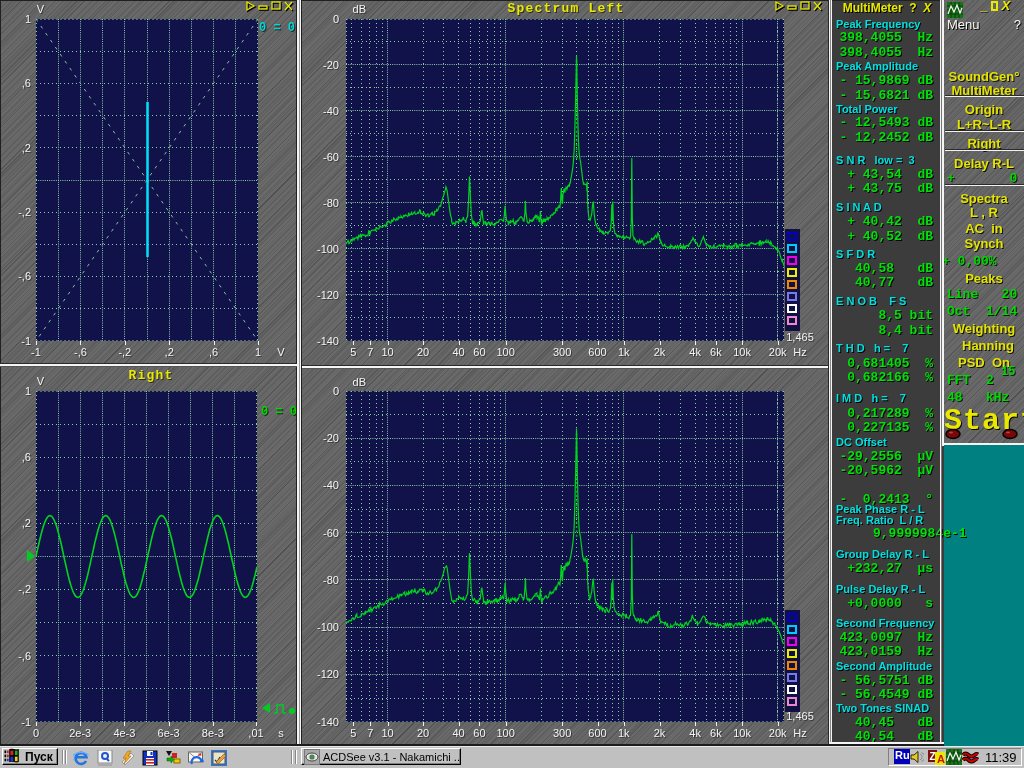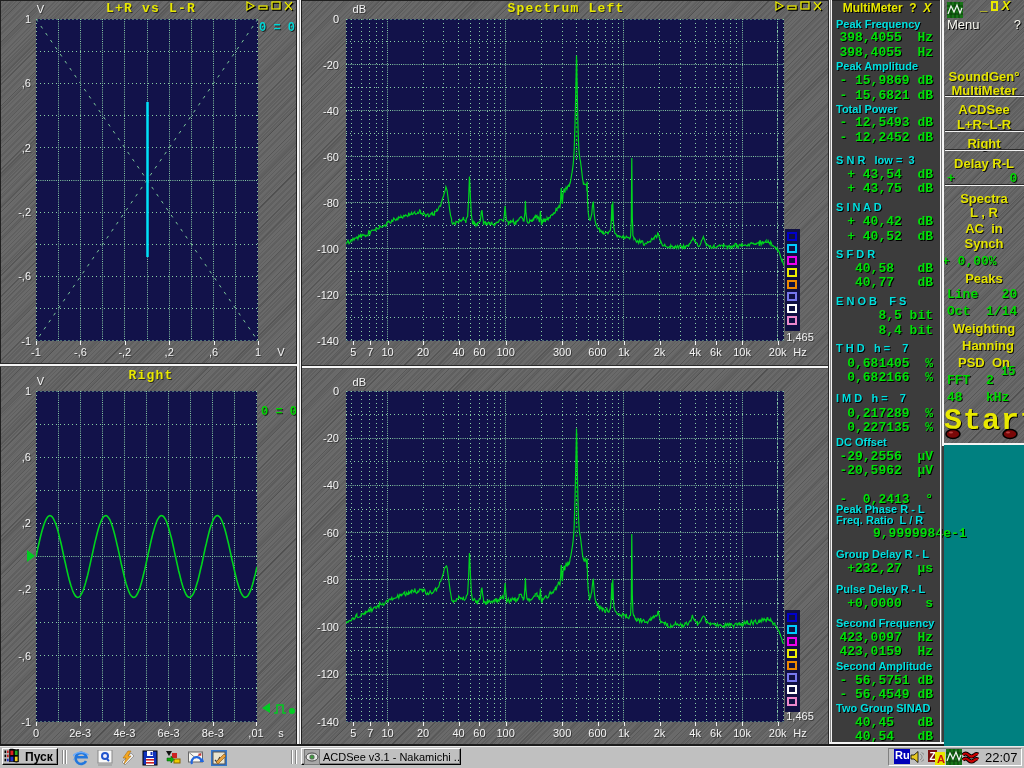--- a/index.html
+++ b/index.html
@@ -31,21 +31,20 @@
 <div id="screen">
 
 <div class="win tex" style="left:0;top:0;width:302px;height:367px;"></div>
 <div class="win tex" style="left:0;top:367px;width:302px;height:379px;"></div>
 <div class="win tex" style="left:302px;top:0;width:528px;height:367px;"></div>
 <div class="win tex" style="left:302px;top:367px;width:528px;height:379px;"></div>
 <div class="win" style="left:830px;top:0;width:114px;height:745px;background:#3c3c3c;"></div>
 <div class="win tex" style="left:944px;top:0;width:80px;height:445px;"></div>
 
 <div class="win" style="left:0;top:0;width:302px;height:367px;">
- <div class="title">L+R vs L-R</div>
  <div class="plot" style="left:36px;top:19px;width:222px;height:322px;">
   <svg width="222" height="322" viewBox="0 0 222 322">
    <line x1="22.5" y1="0" x2="22.5" y2="322" stroke="#89cda5" stroke-width="1" stroke-dasharray="1 1.2"></line>
 <line x1="44.5" y1="0" x2="44.5" y2="322" stroke="#89cda5" stroke-width="1" stroke-dasharray="1 1.2"></line>
 <line x1="66.5" y1="0" x2="66.5" y2="322" stroke="#89cda5" stroke-width="1" stroke-dasharray="1 1.2"></line>
 <line x1="88.5" y1="0" x2="88.5" y2="322" stroke="#89cda5" stroke-width="1" stroke-dasharray="1 1.2"></line>
 <line x1="111.5" y1="0" x2="111.5" y2="322" stroke="#89cda5" stroke-width="1" stroke-dasharray="1 1.2"></line>
 <line x1="133.5" y1="0" x2="133.5" y2="322" stroke="#89cda5" stroke-width="1" stroke-dasharray="1 1.2"></line>
 <line x1="155.5" y1="0" x2="155.5" y2="322" stroke="#89cda5" stroke-width="1" stroke-dasharray="1 1.2"></line>
 <line x1="177.5" y1="0" x2="177.5" y2="322" stroke="#89cda5" stroke-width="1" stroke-dasharray="1 1.2"></line>
@@ -441,37 +440,37 @@
 <div class="mmh" style="top:548px;">Group Delay R - L</div>
 <div class="mmv" style="top:561px;"> +232,27  µs</div>
 <div class="mmh" style="top:583px;">Pulse Delay R - L</div>
 <div class="mmv" style="top:596px;"> +0,0000   s</div>
 <div class="mmh" style="top:617px;">Second Frequency</div>
 <div class="mmv" style="top:630px;">423,0097  Hz</div>
 <div class="mmv" style="top:644px;">423,0159  Hz</div>
 <div class="mmh" style="top:660px;">Second Amplitude</div>
 <div class="mmv" style="top:673px;">- 56,5751 dB</div>
 <div class="mmv" style="top:687px;">- 56,4549 dB</div>
-<div class="mmh" style="top:702px;">Two Group SINAD</div>
+<div class="mmh" style="top:702px;">Two Tones SINAD</div>
 <div class="mmv" style="top:715px;">  40,45   dB</div>
 <div class="mmv" style="top:729px;">  40,54   dB</div>
 </div>
 
 <div class="win" style="left:944px;top:0;width:80px;height:445px;"></div>
 <svg style="position:absolute;left:947px;top:2px;" width="16" height="16" viewBox="0 0 16 16">
       <rect width="16" height="16" fill="#177317"></rect>
       <path d="M0 4 H16 M0 8 H16 M0 12 H16 M4 0 V16 M8 0 V16 M12 0 V16" stroke="#0b3d0b" stroke-width="1"></path>
       <path d="M1 12 L4 4 L7 10 L10 3 L13 11 L15 6" stroke="#f4f4f4" stroke-width="1.2" fill="none"></path>
     </svg>
 <div style="position:absolute;left:980px;top:-2px;width:44px;color:#e8e800;font-weight:bold;font-size:13px;text-shadow:1px 1px 0 #000;">_ <span style="display:inline-block;width:7px;height:10px;border:2px solid #e8e800;background:transparent;vertical-align:-1px;"></span> <i>X</i></div>
 <div style="position:absolute;left:947px;top:17px;width:74px;color:#f8f8f0;font-size:13px;text-shadow:1px 1px 0 #000;">Menu<span style="float:right">?</span></div>
 <div class="sby" style="top:68.5px;">SoundGen°</div>
 <div class="sby" style="top:82.5px;">MultiMeter</div>
 <div style="position:absolute;left:945px;top:96px;width:79px;height:1px;background:#f2f2f2;box-shadow:0 -1px 0 #2a2a2a;"></div>
-<div class="sby" style="top:102px;">ACDSee</div>
+<div class="sby" style="top:102px;">Origin</div>
 <div class="sby" style="top:116.5px;">L+R~L-R</div>
 <div style="position:absolute;left:945px;top:130.5px;width:79px;height:1px;background:#f2f2f2;box-shadow:0 -1px 0 #2a2a2a;"></div>
 <div class="sby" style="top:136px;">Right</div>
 <div style="position:absolute;left:945px;top:150px;width:79px;height:1px;background:#f2f2f2;box-shadow:0 -1px 0 #2a2a2a;"></div>
 <div class="sby" style="top:155.5px;">Delay R-L</div>
 <div class="sbg" style="top:170.5px;">+&nbsp;&nbsp;&nbsp;&nbsp;&nbsp;&nbsp;&nbsp;0</div>
 <div style="position:absolute;left:945px;top:184.5px;width:79px;height:1px;background:#f2f2f2;box-shadow:0 -1px 0 #2a2a2a;"></div>
 <div class="sby" style="top:190.5px;">Spectra</div>
 <div class="sby" style="top:205px;">L , R</div>
 <div class="sby" style="top:220.5px;">AC&nbsp; in</div>
@@ -615,15 +614,15 @@
       <rect width="16" height="16" fill="#177317"></rect>
       <path d="M0 4 H16 M0 8 H16 M0 12 H16 M4 0 V16 M8 0 V16 M12 0 V16" stroke="#0b3d0b" stroke-width="1"></path>
       <path d="M1 12 L4 4 L7 10 L10 3 L13 11 L15 6" stroke="#f4f4f4" stroke-width="1.2" fill="none"></path>
     </svg>
 <div style="position:absolute;left:962px;top:750px;"><svg width="17" height="13" viewBox="0 0 17 13">
         <path d="M1 4 Q3.5 1 6.5 4 T12.5 4 Q14.5 2.5 16 3.5" stroke="#000" stroke-width="4" fill="none"></path>
         <path d="M1 4 Q3.5 1 6.5 4 T12.5 4 Q14.5 2.5 16 3.5" stroke="#cc0000" stroke-width="2.2" fill="none"></path>
         <path d="M1 9 Q3.5 6 6.5 9 T12.5 9 Q14.5 7.5 16 8.5" stroke="#000" stroke-width="4" fill="none"></path>
         <path d="M1 9 Q3.5 6 6.5 9 T12.5 9 Q14.5 7.5 16 8.5" stroke="#cc0000" stroke-width="2.2" fill="none"></path>
       </svg></div>
-<div style="position:absolute;left:985px;top:750px;font-size:13px;color:#000;">22:07</div>
+<div style="position:absolute;left:985px;top:750px;font-size:13px;color:#000;">11:39</div>
 
 </div>
 
 </body></html>

